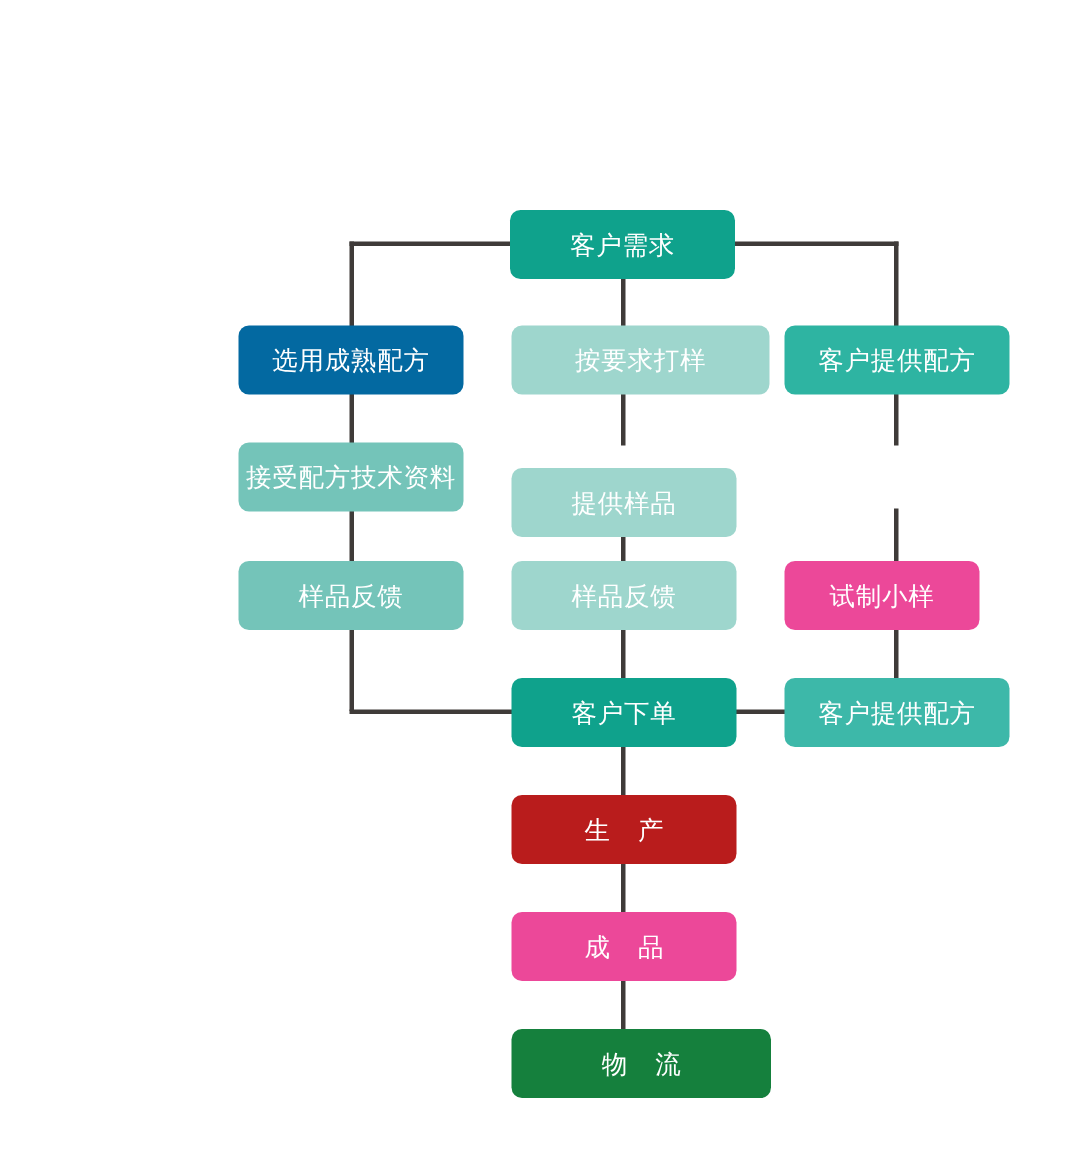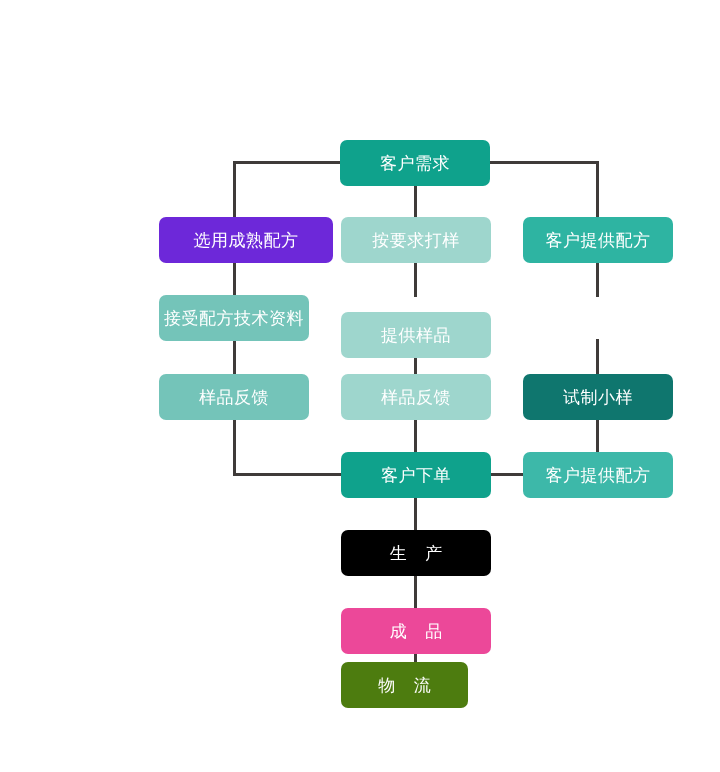--- a/index.html
+++ b/index.html
@@ -56,26 +56,26 @@
     <div class="conn v" style="background: rgb(63, 59, 57); left: 532px; top: 275px; height: 37px;"></div>
     <div class="conn v" style="background: rgb(63, 59, 57); left: 169px; top: 354px; height: 56px;"></div>
     <div class="conn h" style="background: rgb(63, 59, 57); left: 169px; top: 409px; width: 111px;"></div>
     <div class="conn v" style="background: rgb(63, 59, 57); left: 350px; top: 354px; height: 36px;"></div>
     <div class="conn v" style="background: rgb(63, 59, 57); left: 532px; top: 354px; height: 36px;"></div>
     <div class="conn h" style="background: rgb(63, 59, 57); left: 424px; top: 409px; width: 37px;"></div>
     <div class="conn v" style="background: rgb(63, 59, 57); left: 350px; top: 432px; height: 36px;"></div>
     <div class="conn v" style="background: rgb(63, 59, 57); left: 350px; top: 510px; height: 36px;"></div>
     <div class="conn v" style="background: rgb(63, 59, 57); left: 350px; top: 588px; height: 36px;"></div>
     <div class="node" style="left: 276px; top: 76px; width: 150px; height: 46px; background: rgb(15, 162, 140); color: rgb(255, 255, 255);">客户需求</div>
-    <div class="node" style="left: 95px; top: 153px; width: 174px; height: 46px; background: #6d28d9; color: rgb(255, 255, 255);">选用成熟配方</div>
-    <div class="node" style="left: 277px; top: 153px; width: 150px; height: 46px; background: rgb(158, 214, 205); color: rgb(255, 255, 255);">按要求打样</div>
+    <div class="node" style="left: 95px; top: 153px; width: 150px; height: 46px; background: #0369a1; color: rgb(255, 255, 255);">选用成熟配方</div>
+    <div class="node" style="left: 277px; top: 153px; width: 172px; height: 46px; background: rgb(158, 214, 205); color: rgb(255, 255, 255);">按要求打样</div>
     <div class="node" style="left: 459px; top: 153px; width: 150px; height: 46px; background: rgb(46, 180, 162); color: rgb(255, 255, 255);">客户提供配方</div>
     <div class="node" style="left: 95px; top: 231px; width: 150px; height: 46px; background: rgb(116, 196, 185); color: rgb(255, 255, 255);">接受配方技术资料</div>
     <div class="node" style="left: 277px; top: 248px; width: 150px; height: 46px; background: rgb(158, 214, 205); color: rgb(255, 255, 255);">提供样品</div>
     <div class="node" style="left: 95px; top: 310px; width: 150px; height: 46px; background: rgb(116, 196, 185); color: rgb(255, 255, 255);">样品反馈</div>
     <div class="node" style="left: 277px; top: 310px; width: 150px; height: 46px; background: rgb(158, 214, 205); color: rgb(255, 255, 255);">样品反馈</div>
-    <div class="node" style="left: 459px; top: 310px; width: 150px; height: 46px; background: #0f766e; color: rgb(255, 255, 255);">试制小样</div>
+    <div class="node" style="left: 459px; top: 310px; width: 130px; height: 46px; background: #ec4899; color: rgb(255, 255, 255);">试制小样</div>
     <div class="node" style="left: 277px; top: 388px; width: 150px; height: 46px; background: rgb(15, 162, 140); color: rgb(255, 255, 255); text-align: center;">客户下单</div>
     <div class="node" style="left: 459px; top: 388px; width: 150px; height: 46px; background: rgb(61, 184, 169); color: rgb(255, 255, 255);">客户提供配方</div>
-    <div class="node wide-spaced" style="left: 277px; top: 466px; width: 150px; height: 46px; background: #000000; color: rgb(255, 255, 255);">生 产</div>
+    <div class="node wide-spaced" style="left: 277px; top: 466px; width: 150px; height: 46px; background: #b91c1c; color: rgb(255, 255, 255);">生 产</div>
     <div class="node wide-spaced" style="left: 277px; top: 544px; width: 150px; height: 46px; background: #ec4899; color: rgb(255, 255, 255);">成 品</div>
-    <div class="node wide-spaced" style="left: 277px; top: 598px; width: 127px; height: 46px; background: #4d7c0f; color: rgb(255, 255, 255);">物 流</div>
+    <div class="node wide-spaced" style="left: 277px; top: 622px; width: 173px; height: 46px; background: #15803d; color: rgb(255, 255, 255);">物 流</div>
   </div>
 
 </body></html>

